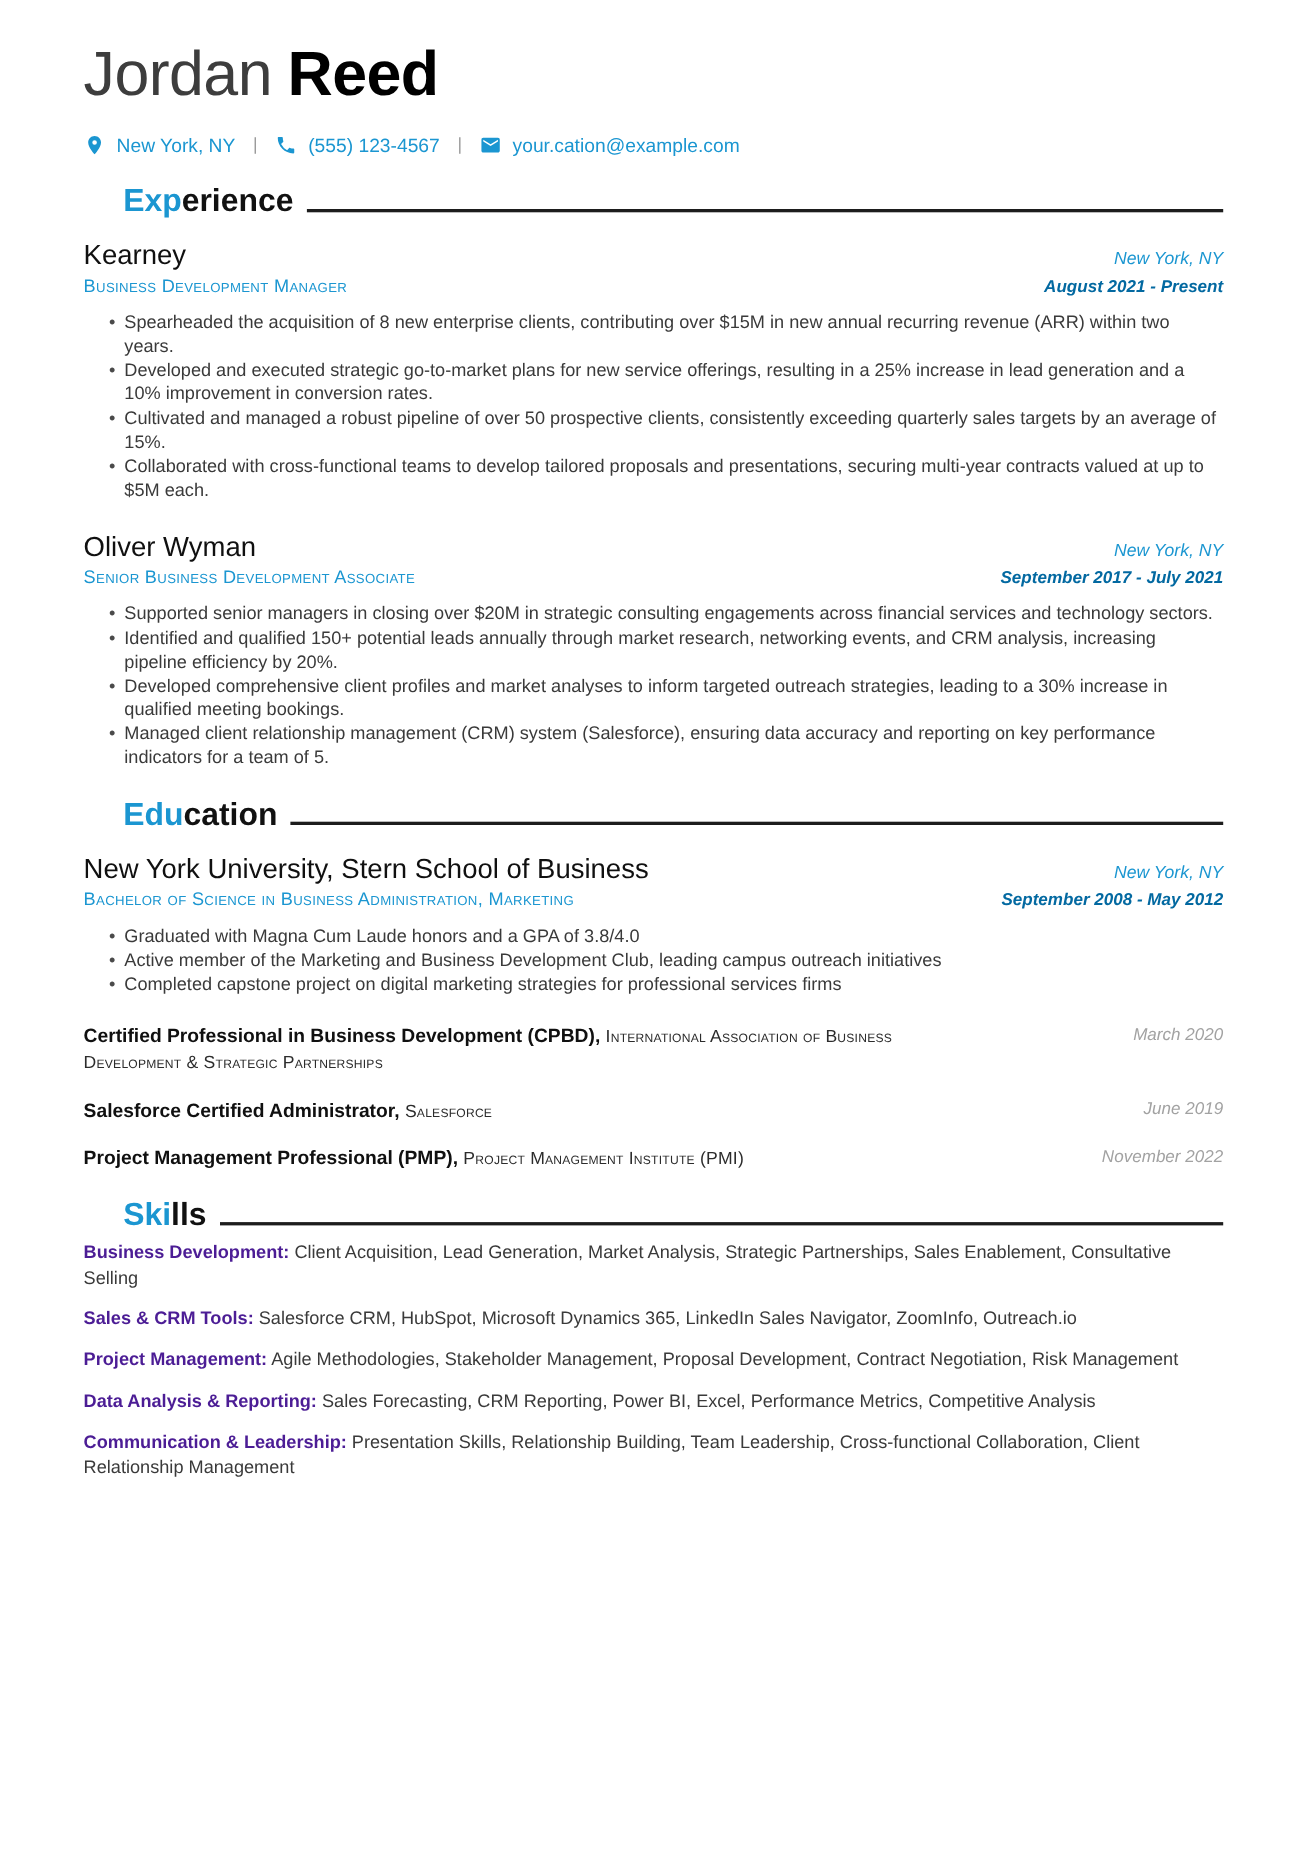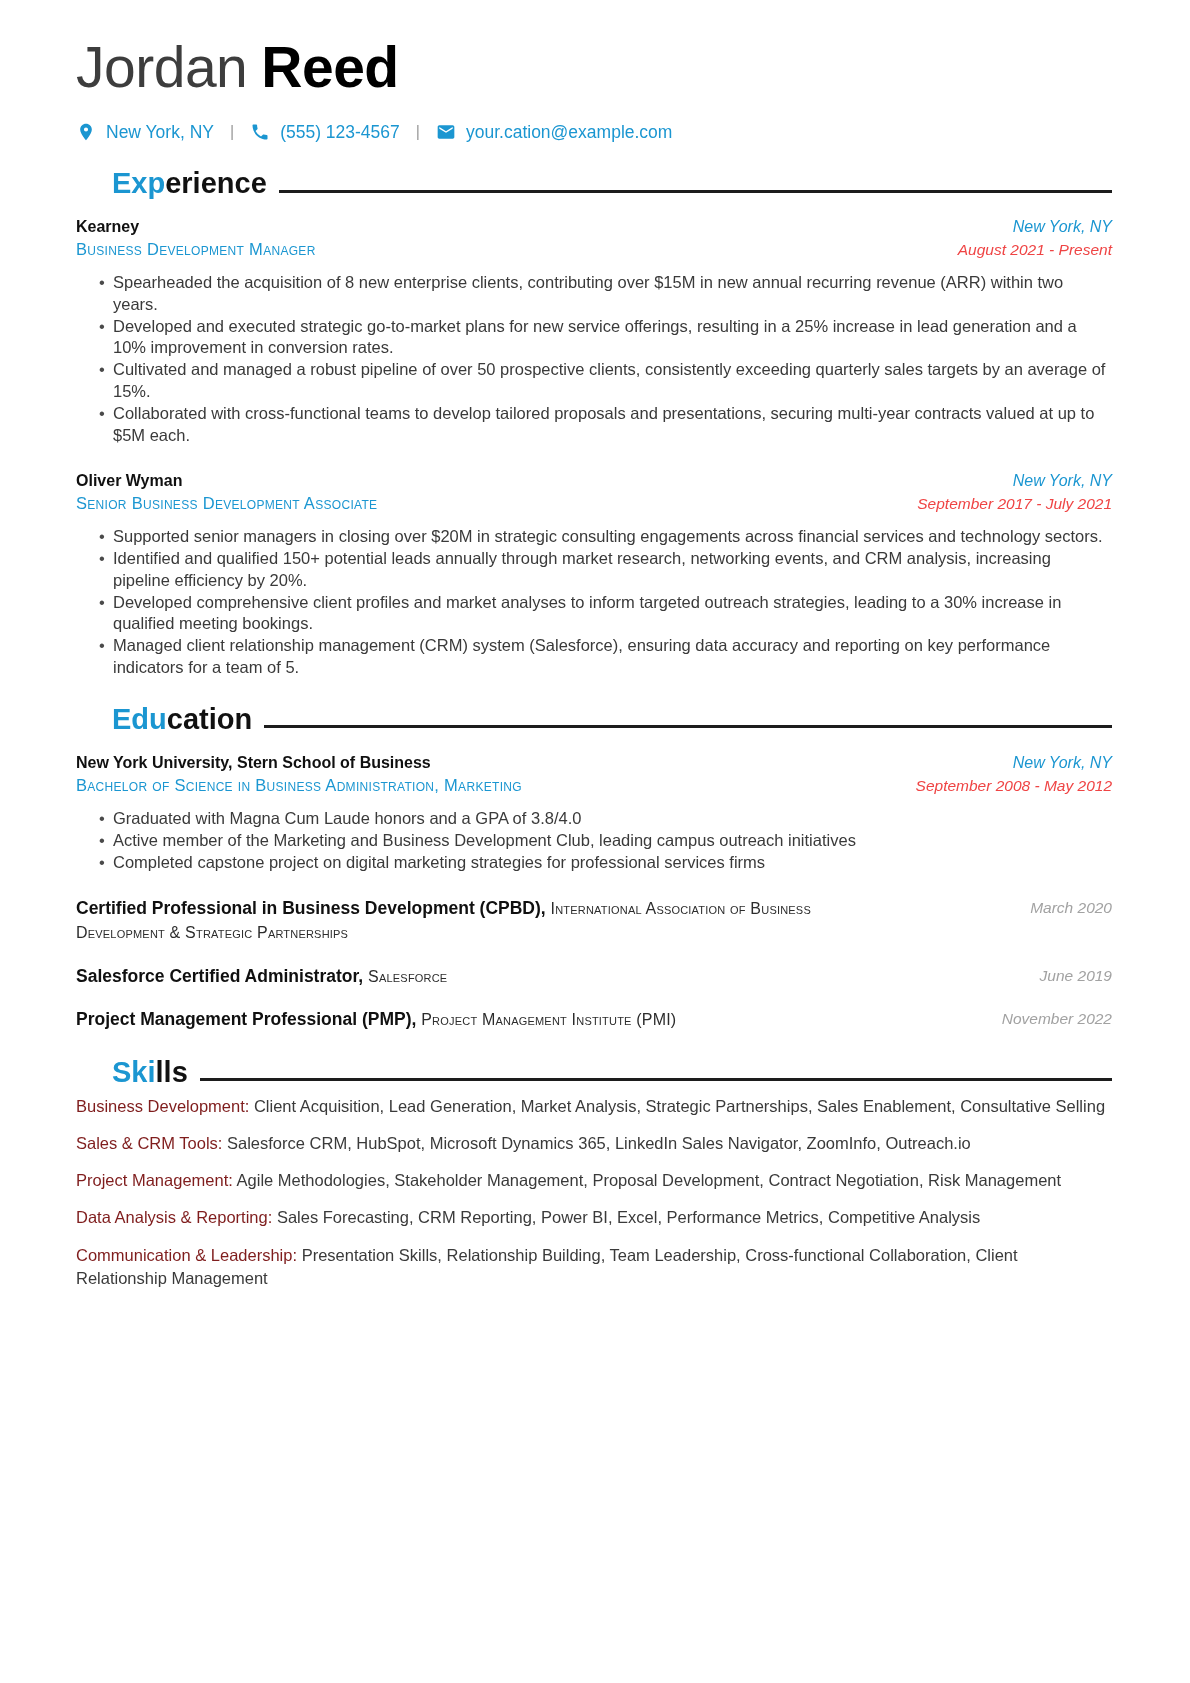--- a/index.html
+++ b/index.html
@@ -40,30 +40,30 @@
   
   .section { margin-top: 24px; }
   .sec-head { display: flex; }
   .sec-title { font-size: 29px; font-weight: 700; color: #111; line-height: 1.15; white-space: nowrap; margin-left: 36px; }
   .sec-title .accent { color: var(--accent); }
   .sec-rule { flex: 1; height: 3px; background: #1d1d1d; align-self: center; margin-top: 15px; margin-left: 12px; }
 
   
   .entry { margin-top: 18px; }
   .entry-row { display: flex; justify-content: space-between; align-items: baseline; }
-  .entry-company { font-size: 16px; font-weight: 700; color: #101010; }
+  .entry-company { font-size: 25px; font-weight: 400; color: #101010; }
   .entry-location { font-size: 16px; font-style: italic; color: var(--accent); text-align: right; }
   .entry-title {
     font-size: 16.5px;
     font-variant: small-caps;
     letter-spacing: 0.3px;
     color: var(--accent);
     margin-top: 4px;
   }
-  .entry-dates { font-size: 15.5px; font-style: italic; color: #ef4444; text-align: right; }
+  .entry-dates { font-size: 15.5px; font-style: italic; color: #0369a1; text-align: right; font-weight: bold; }
 
   .bullets { list-style: none; margin-top: 13px; }
   .bullets li {
     position: relative;
     padding-left: 37px;
     font-size: 16.5px;
     line-height: 1.32;
     color: #3a3a3a;
     hyphens: auto;
     -webkit-hyphens: auto;
@@ -77,21 +77,21 @@
 
   
   .cert-row { display: flex; justify-content: space-between; margin-top: 20px; }
   .cert-left { width: 76%; font-size: 17.5px; line-height: 1.35; hyphens: auto; -webkit-hyphens: auto; }
   .cert-name { font-weight: 700; color: #101010; }
   .cert-issuer { font-variant: small-caps; letter-spacing: 0.2px; font-size: 16px; color: #2c2c2c; }
   .cert-date { font-size: 15.5px; font-style: italic; color: #a2a2a2; text-align: right; white-space: nowrap; padding-top: 2px; }
 
   
   .skill-line { font-size: 16.5px; line-height: 1.4; color: #3a3a3a; margin-top: 14px; }
-  .skill-label { font-weight: 400; color: #7f1d1d; }
+  .skill-label { font-weight: 700; color: #4c1d95; }
 
   .mt-sm { margin-top: 6px; }
 </style>
 </head>
 <body>
 
 <div class="page">
 
   <h1 class="name">
     <span class="first">Jordan</span><span class="last">Reed</span>

